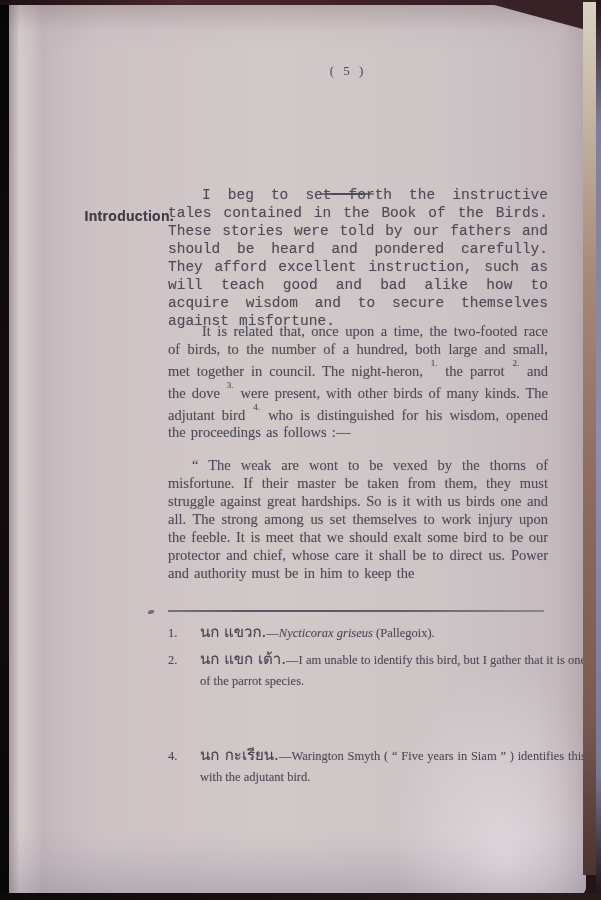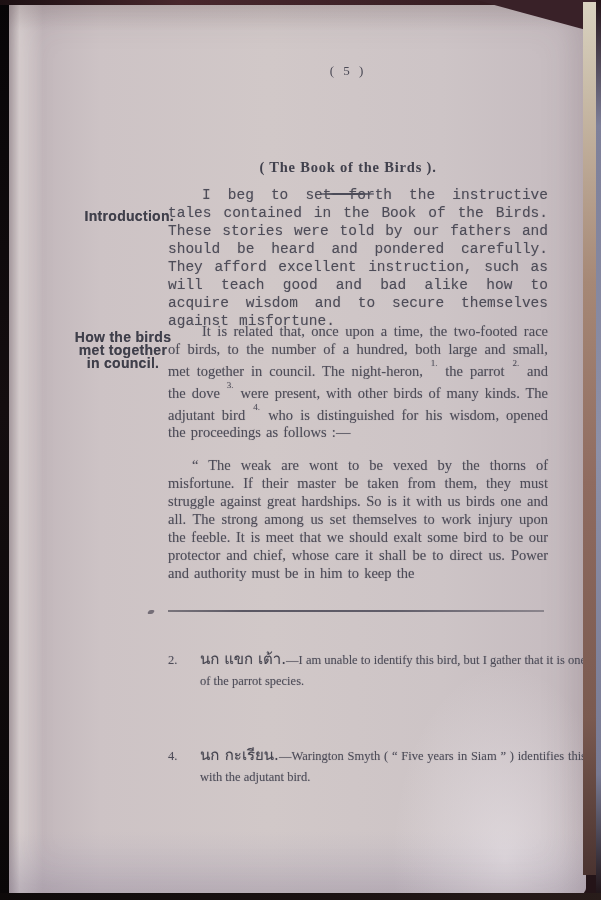--- a/index.html
+++ b/index.html
@@ -77,35 +77,34 @@
 </style>
 </head>
 <body>
 
 <div class="photo">
 
   <div class="page">
 
     <div class="pagenum">( 5 )</div>
 
-    <div class="subtitle">( The Book of the Birds ).</div>
     <div class="title-rule"></div>
 
     <div class="mnote mnote1">Introduction.</div>
-    <div class="mnote mnote2">How the birds met together in council.</div>
 
     <p class="bp p1">I beg to set forth the instructive tales contained in the Book of the Birds.  These stories were told by our fathers and should be heard and pondered carefully.  They afford excellent instruction, such as will teach good and bad alike how to acquire wisdom and to secure themselves against misfortune.</p>
 
     <p class="bp p2"><span>It is related that, once upon a time, the two-footed race of birds, to the number of a hundred, both large and small, met together in council.  The night-heron, </span><sup class="fnref">1.</sup><span> the parrot </span><sup class="fnref">2.</sup><span> and the dove </span><sup class="fnref">3.</sup><span> were present, with other birds of many kinds.  The adjutant bird </span><sup class="fnref">4.</sup><span> who is distinguished for his wisdom, opened the proceedings as follows :—</span></p>
 
     <p class="bp p3">“ The weak are wont to be vexed by the thorns of misfortune.  If their master be taken from them, they must struggle against great hardships.  So is it with us birds one and all.  The strong among us set themselves to work injury upon the feeble.  It is meet that we should exalt some bird to be our protector and chief, whose care it shall be to direct us.  Power and authority must be in him to keep the</p>
 
     <div class="sig-mark"></div>
     <div class="fn-divider"></div>
 
+    <div class="fn fn1"><span class="fn-num">1.</span><span class="thai">นก แขวก.</span><span>—</span><span class="fn-it">Nycticorax griseus</span><span> (Pallegoix).</span></div>
 
     <div class="fn fn2"><span class="fn-num">2.</span><span class="thai">นก แขก เต้า.</span><span>—</span><span>I am unable to identify this bird, but I gather that it is one of the parrot species.</span></div>
 
 
     <div class="fn fn4"><span class="fn-num">4.</span><span class="thai">นก กะเรียน.</span><span>—</span><span>Warington Smyth ( “ Five years in Siam ” ) identifies this with the adjutant bird.</span></div>
 
   </div>
 
   <div class="left-strip"></div>
   <div class="top-band"></div>

